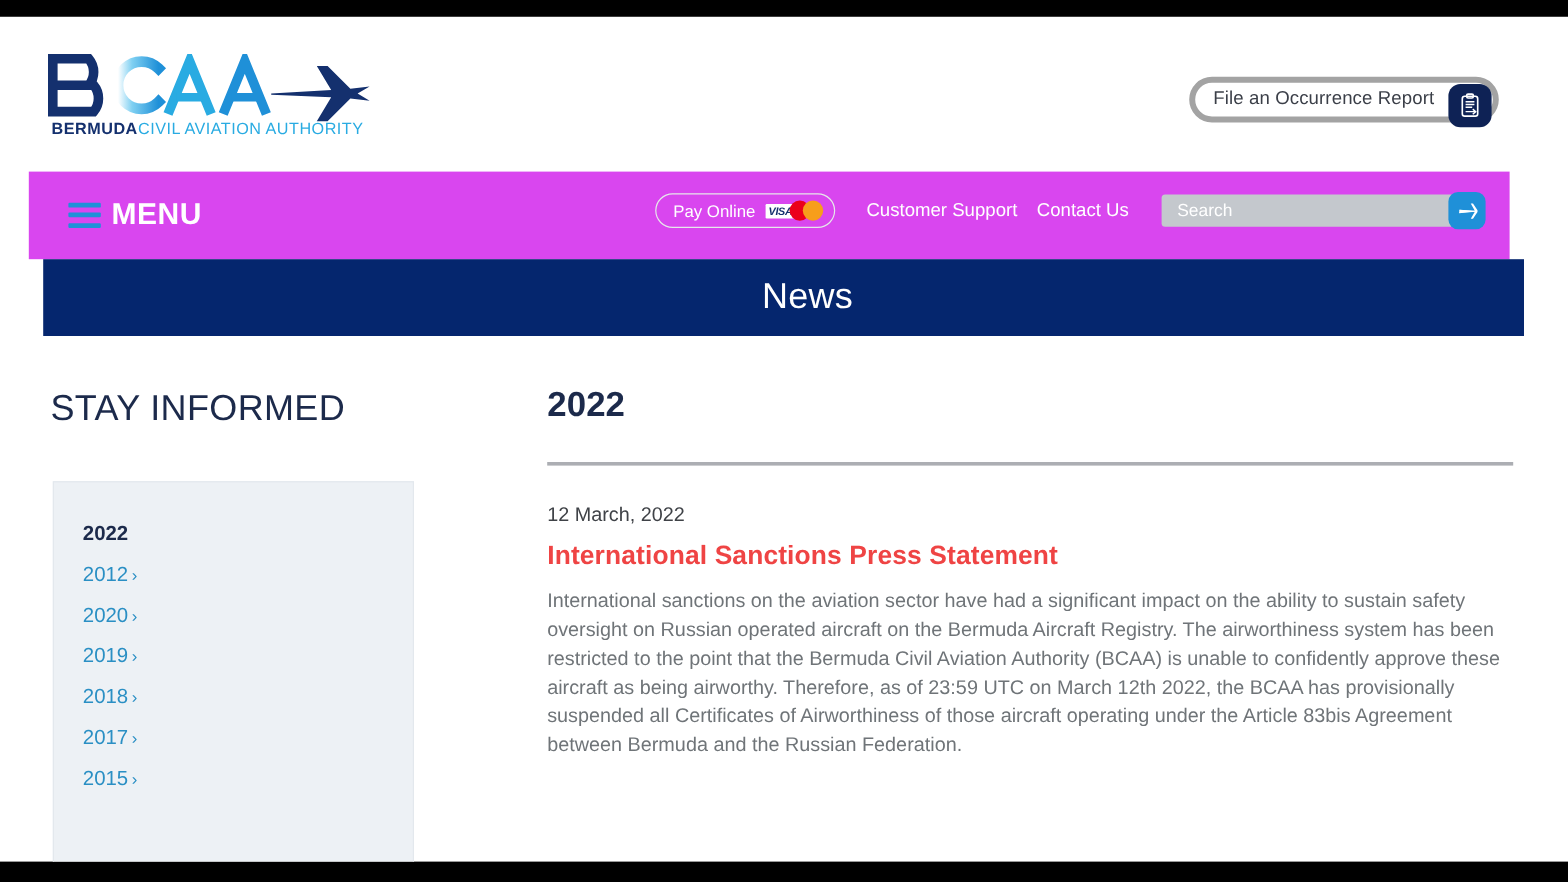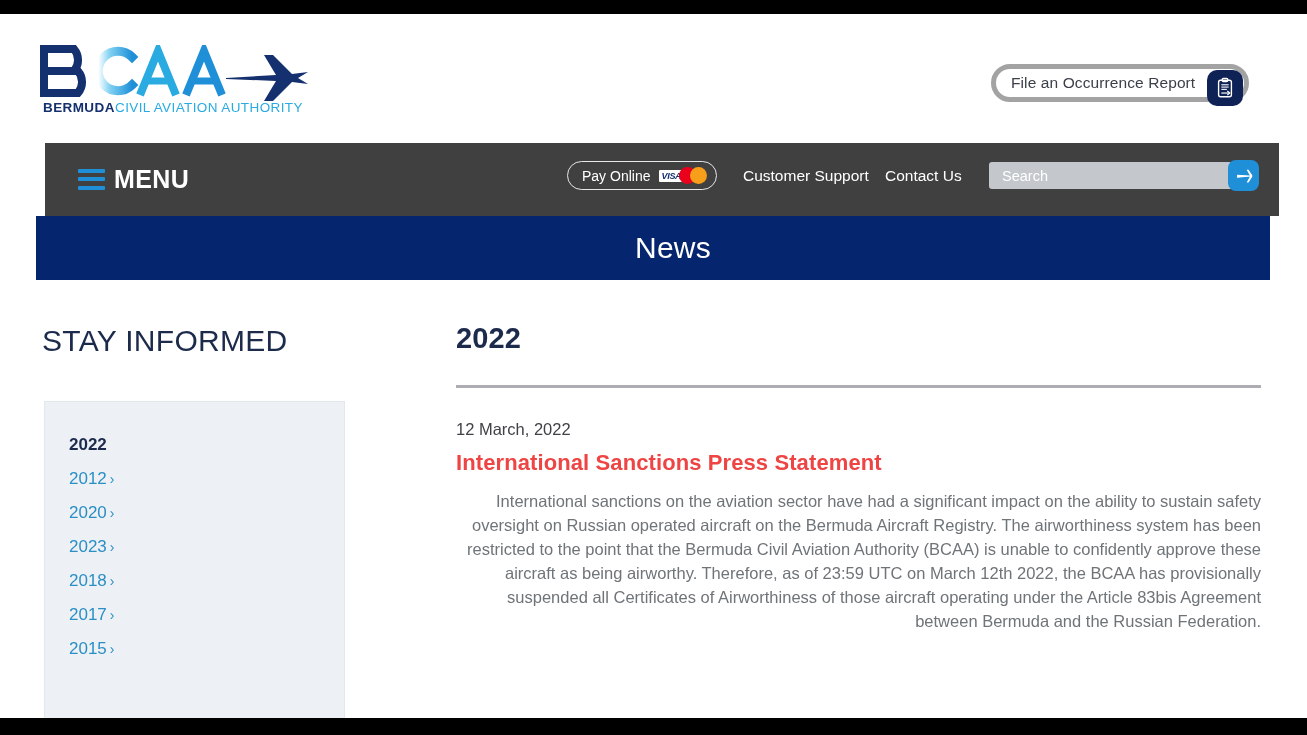--- a/index.html
+++ b/index.html
@@ -84,23 +84,23 @@
     border-radius: 10px;
     background: #0e2255;
     display: flex;
     align-items: center;
     justify-content: center;
   }
 
   
   .nav-bar {
     position: absolute;
-    left: 45px; top: 129px;
+    left: 24px; top: 129px;
     width: 1234px; height: 73px;
-    background: #404040;
+    background: #d946ef;
   }
 
   .menu-toggle {
     position: absolute;
     left: 33px; top: 21px;
     height: 30px;
     display: flex;
     align-items: center;
     cursor: pointer;
   }
@@ -290,21 +290,20 @@
     font-weight: 700;
     color: #ef4444;
     margin-top: 11px;
     letter-spacing: .1px;
   }
   .article-para {
     font-size: 16.5px;
     line-height: 24px;
     color: #6f7478;
     margin-top: 13px;
-    text-align: right;
   }
   .article-para.second { margin-top: 19px; }
 </style>
 </head>
 <body>
 
 <div class="page">
 
   <div class="bar-top"></div>
   <div class="bar-bottom"></div>
@@ -405,21 +404,21 @@
           <div class="year-item active">
             <span>2022</span>
           </div>
           <div class="year-item">
             <span>2012</span><span class="chev">›</span>
           </div>
           <div class="year-item">
             <span>2020</span><span class="chev">›</span>
           </div>
           <div class="year-item">
-            <span>2023</span><span class="chev">›</span>
+            <span>2019</span><span class="chev">›</span>
           </div>
           <div class="year-item">
             <span>2018</span><span class="chev">›</span>
           </div>
           <div class="year-item">
             <span>2017</span><span class="chev">›</span>
           </div>
           <div class="year-item">
             <span>2015</span><span class="chev">›</span>
           </div>

